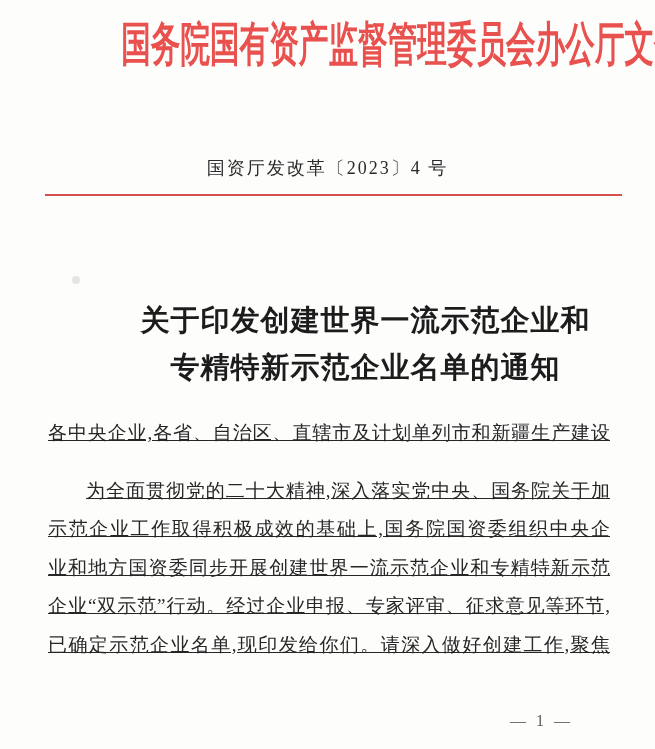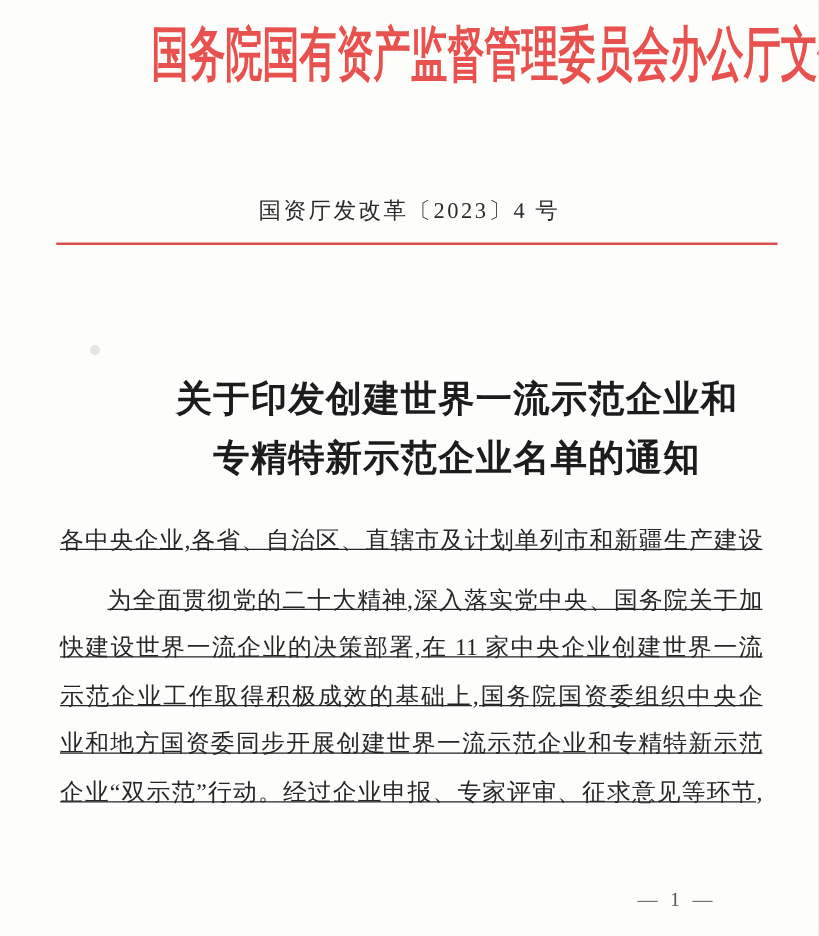--- a/index.html
+++ b/index.html
@@ -44,21 +44,21 @@
   }
   .body-block{
     position:absolute;top:414px;left:48px;width:562px;
     font-size:19px;line-height:38.5px;
     color:#262626;
     text-align:justify;
   }
   .line{text-align:justify;}
   .line.full{text-align-last:justify;}
   .line.indent{text-indent:2em;}
-  .line.para-gap{margin-top:9px;}
+  .line.para-gap{margin-top:19px;}
   .page-number{
     position:absolute;top:710px;right:82px;
     font-size:16px;line-height:22px;
     letter-spacing:3px;
     color:#5a5a5a;
     white-space:nowrap;
   }
   .smudge{
     position:absolute;top:276px;left:72px;
     width:8px;height:8px;border-radius:50%;
@@ -80,21 +80,21 @@
 
   <div class="title">
     <div>关于印发创建世界一流示范企业和</div>
     <div>专精特新示范企业名单的通知</div>
   </div>
 
   <div class="body-block" style="color: rgb(38, 38, 38); text-decoration: underline;">
     <div class="line full">各中央企业,各省、自治区、直辖市及计划单列市和新疆生产建设</div>
 
     <div class="line full indent para-gap">为全面贯彻党的二十大精神,深入落实党中央、国务院关于加</div>
-    <div class="line full">快建设世界一流企业的决策部署,在 11 家中央企业创建世界一流</div>
     <div class="line full">示范企业工作取得积极成效的基础上,国务院国资委组织中央企</div>
     <div class="line full">业和地方国资委同步开展创建世界一流示范企业和专精特新示范</div>
     <div class="line full">企业“双示范”行动。经过企业申报、专家评审、征求意见等环节,</div>
+    <div class="line full">已确定示范企业名单,现印发给你们。请深入做好创建工作,聚焦</div>
   </div>
 
   <div class="page-number" style="color: rgb(90, 90, 90);">— 1 —</div>
 
 </div>
 
 </body></html>

